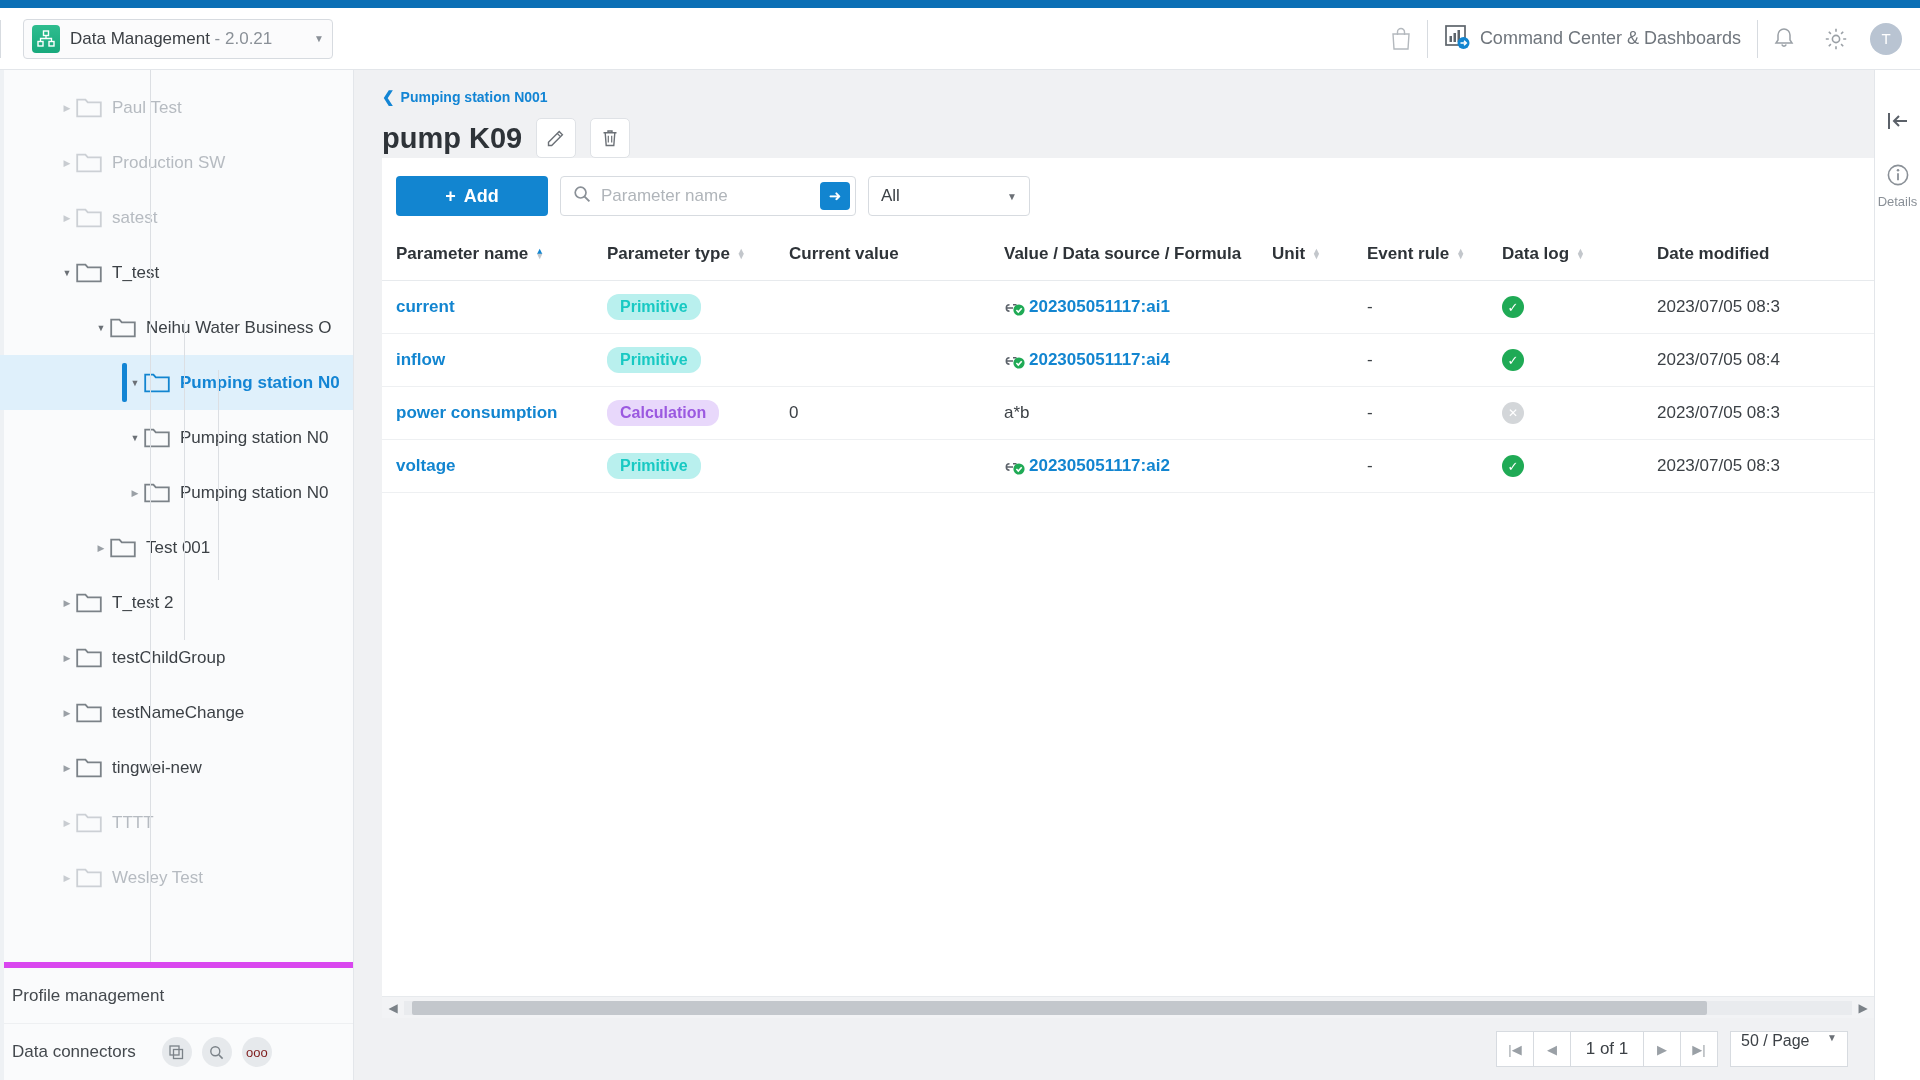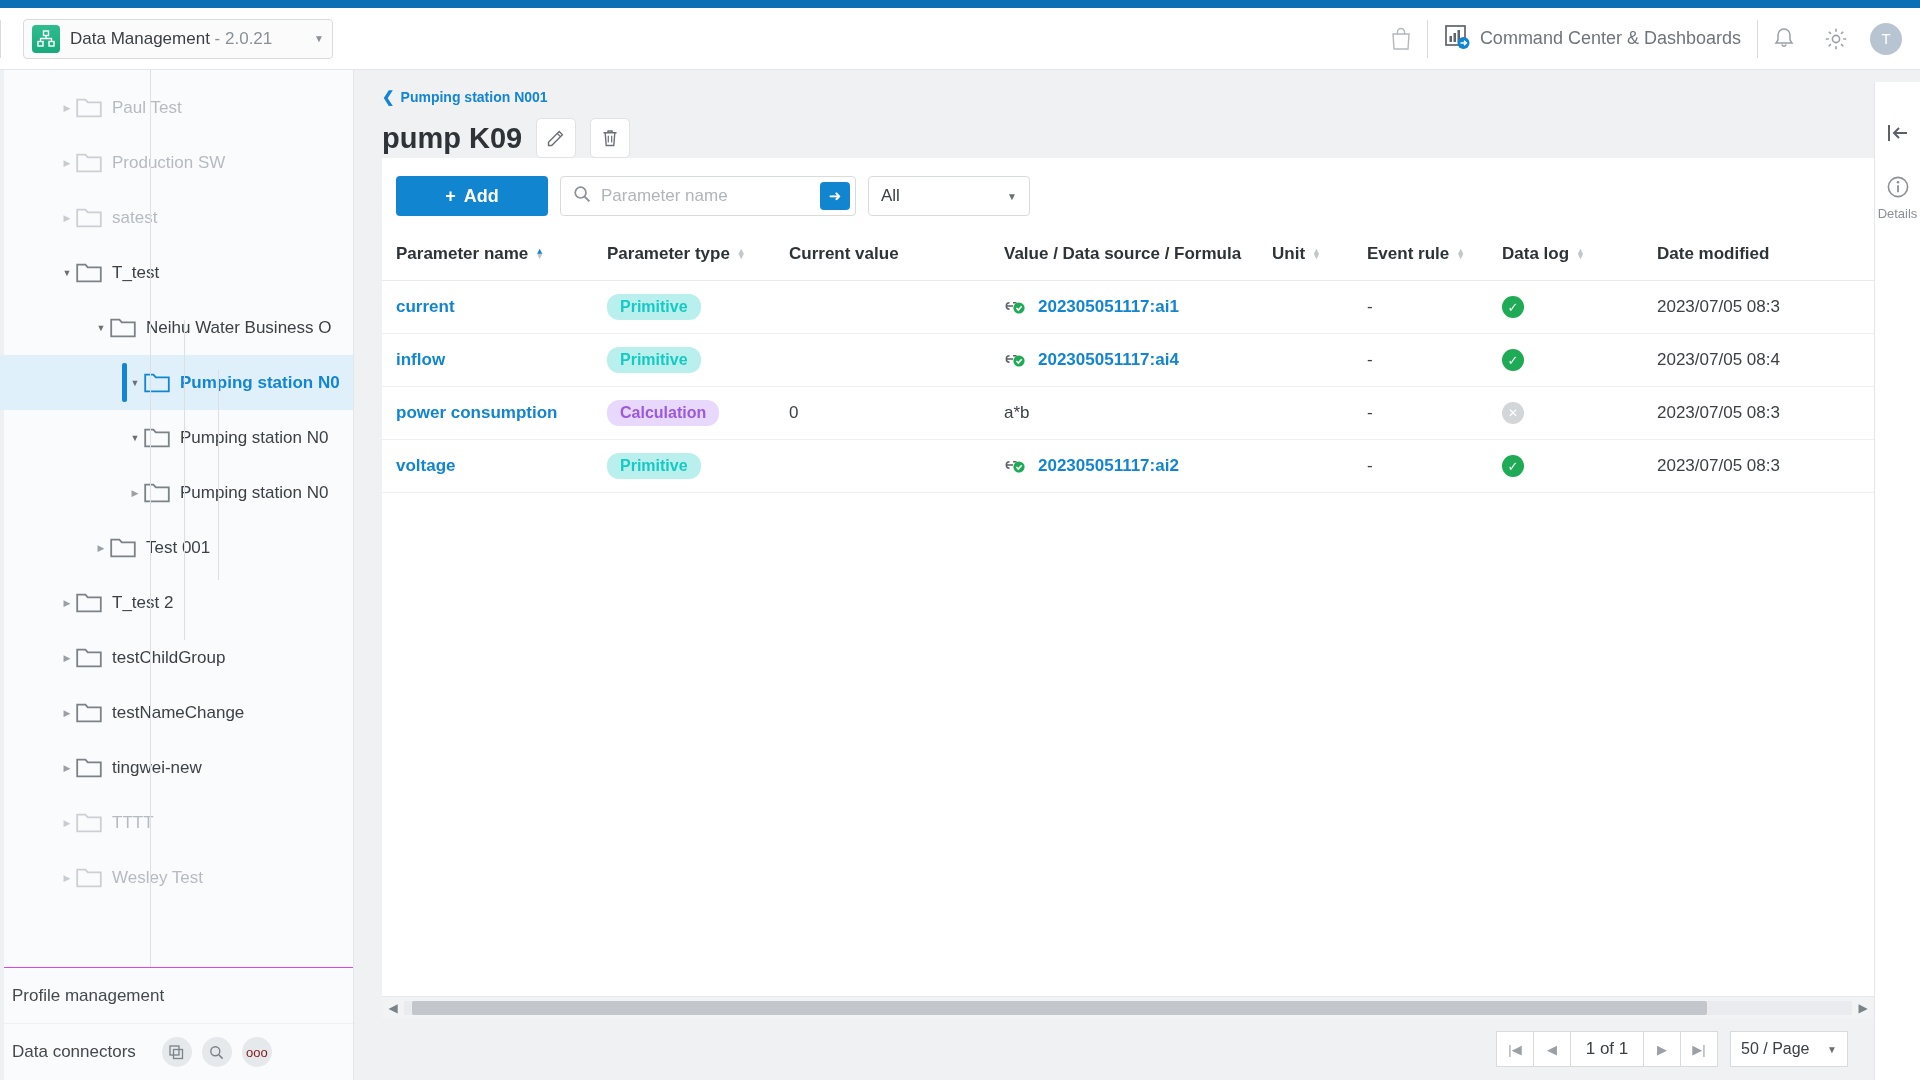--- a/index.html
+++ b/index.html
@@ -84,21 +84,21 @@
     width: 18px; text-align:center; font-size: 9px; color:#9aa0a6; flex:none;
   }
   .caret.dim { color:#c8ccd1; }
   .caret.down { color:#6b7076; }
   .folder { width: 26px; height: 21px; flex:none; margin-right: 10px; }
   .tree-label { font-size: 17px; color:#3c4146; white-space:nowrap; }
   .tree-label.muted { color:#b6bbc1; }
   .tree-label.active { color:#1385d4; font-weight:bold; }
   .vline { position:absolute; width:1px; background:#dcdfe3; }
 
-  .sidebar-bottom { border-top:1px solid #d946ef; background:#fafbfc; }
+  .sidebar-bottom { border-top:6px solid #d946ef; background:#fafbfc; }
   .sb-item {
     height: 56px; display:flex; align-items:center;
     padding-left: 12px; font-size:17px; color:#44494e;
     border-bottom:1px solid #eef0f2;
   }
   .sb-item:last-child { border-bottom:none; }
   .sb-tools { display:flex; align-items:center; gap:10px; margin-left: 26px; }
   .sb-tool {
     width:30px; height:30px; border-radius:50%; background:#e6e9ec;
     display:flex; align-items:center; justify-content:center; color:#7f1d1d; font-size:13px;
@@ -171,21 +171,21 @@
   .c4 { width: 268px; }
   .c5 { width: 95px; }
   .c6 { width: 135px; }
   .c7 { width: 155px; }
   .c8 { width: 285px; }
 
   .pname { color:#1285d0; font-weight:bold; }
   .badge { display:inline-block; border-radius:12px; font-size:16px; font-weight:bold; padding: 4px 13px; }
   .badge.primitive { background:#b9f0ee; color:#18c9c3; }
   .badge.calculation { background:#e8d8fb; color:#9b59e0; }
-  .ds-cell { display:flex; align-items:flex-start; gap:12px; }
+  .ds-cell { display:flex; align-items:flex-end; gap:3px; }
   .ds-link { color:#1285d0; font-weight:bold; }
   .status-ok { width:22px; height:22px; border-radius:50%; background:#1faa55; display:inline-flex; align-items:center; justify-content:center; color:#fff; font-size:13px; }
   .status-off { width:22px; height:22px; border-radius:50%; background:#d3d6d9; display:inline-flex; align-items:center; justify-content:center; color:#fff; font-size:12px; }
 
   
   .hscroll {
     height: 22px; background:#f2f3f5; border-top:1px solid #e7eaed;
     display:flex; align-items:center; padding: 0 4px;
   }
   .hs-arrow { color:#7b8288; font-size:12px; width:14px; text-align:center; }
@@ -202,26 +202,26 @@
     display:flex; align-items:center; justify-content:center; color:#9aa0a6; font-size:13px;
     margin-left:-1px;
   }
   .pg-num {
     height: 36px; min-width: 74px; border:1px solid #d7dbe0; background:#fff;
     display:flex; align-items:center; justify-content:center; font-size:17px; color:#3c4146;
     margin-left:-1px;
   }
   .pg-size {
     height: 36px; width: 118px; border:1px solid #d7dbe0; background:#fff; margin-left: 12px;
-    display:flex; align-items:center; padding: 0 10px; font-size:16px; color:#3c4146;
+    display:flex; align-items:flex-start; padding: 0 10px; font-size:16px; color:#3c4146;
   }
 
   
   .rail {
-    position:absolute; right:0; top:12px; bottom:0; width: 46px;
+    position:absolute; right:0; top:0; bottom:0; width: 46px;
     background:#fff; border-left:1px solid #e3e6ea;
     display:flex; flex-direction:column; align-items:center; padding-top: 40px; gap: 26px;
   }
   .rail-collapse { color:#5b6169; font-size:20px; }
   .rail-item { display:flex; flex-direction:column; align-items:center; gap:3px; color:#8a9097; }
   .rail-label { font-size: 13px; color:#8a9097; }
 </style>
 </head>
 <body>
 

